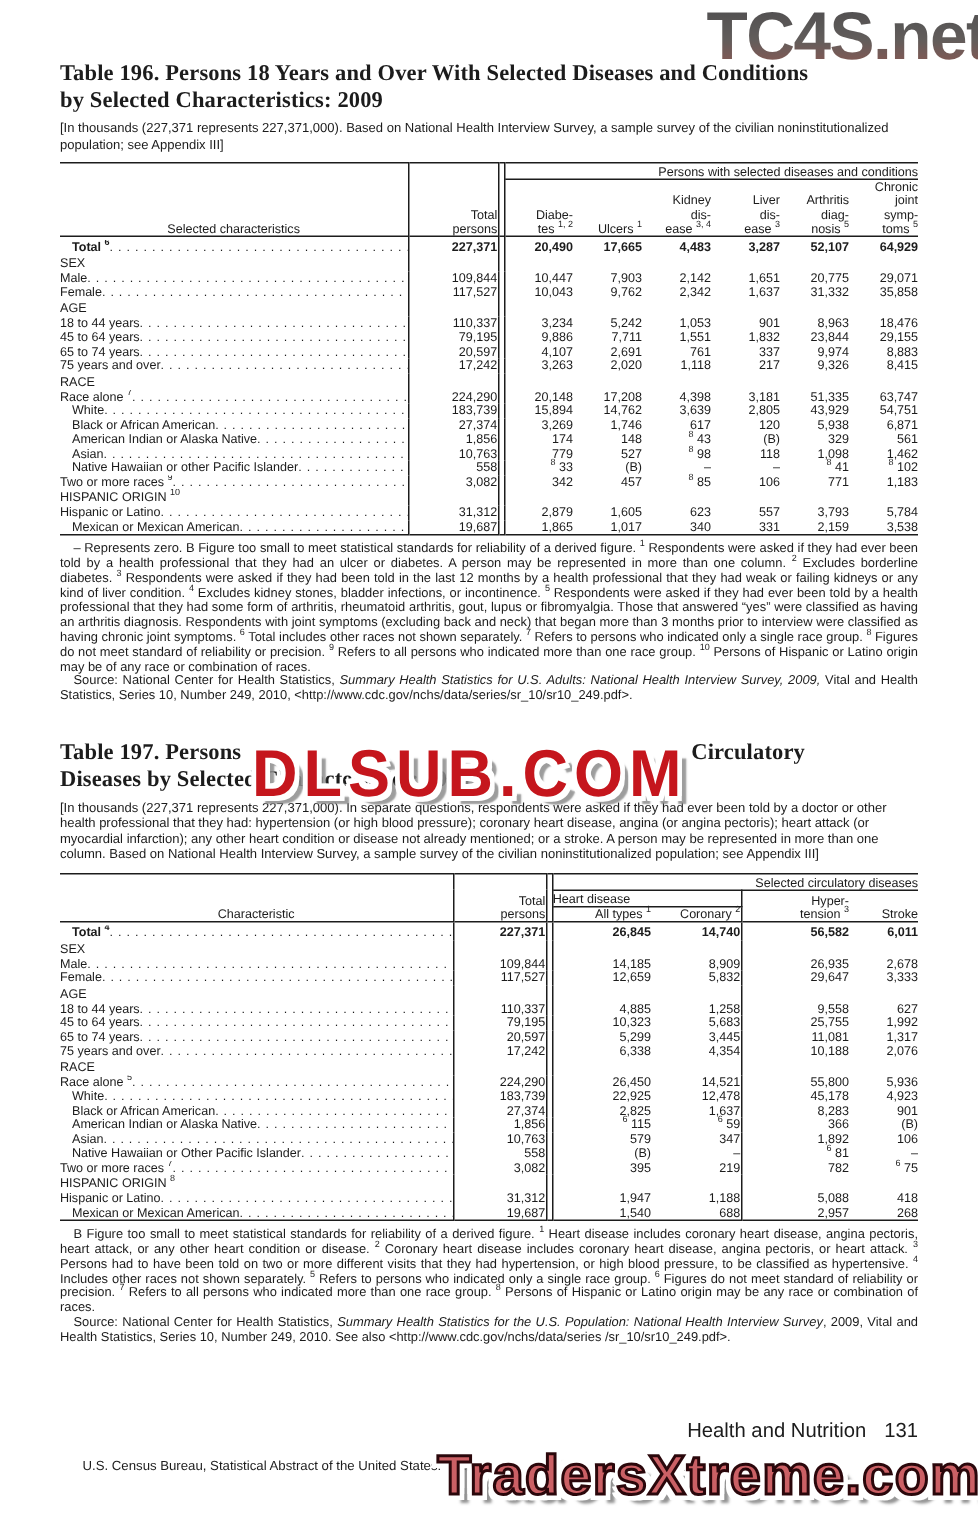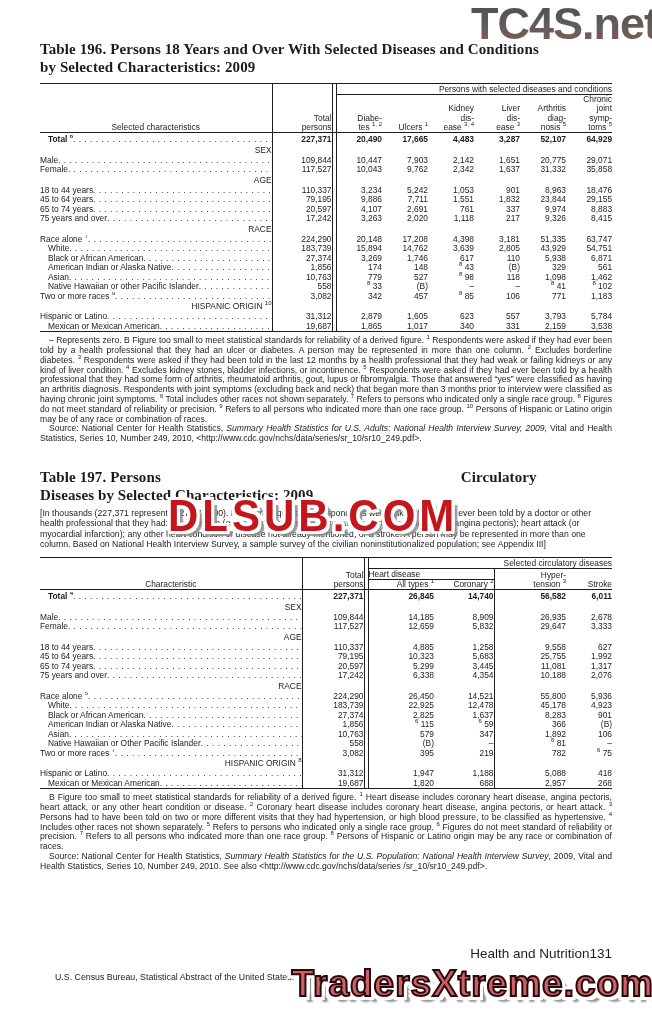--- a/index.html
+++ b/index.html
@@ -26,35 +26,35 @@
   .vl{border-right:1px solid #1c1c1c;}
   td.sp, th.sp{padding:0;}
   td.num{text-align:right;padding:0 5px 0 0;white-space:nowrap;line-height:9.5px;}
   td.tot{padding-right:3px;}
   td.stub{line-height:9.5px;white-space:nowrap;overflow:hidden;}
   td.stub .cellflex{display:flex;align-items:baseline;overflow:hidden;}
   td.stub .lbl{white-space:nowrap;}
   td.stub.ind .lbl{padding-left:8px;}
   td.stub .dots{flex:1;overflow:hidden;white-space:nowrap;color:#1c1c1c;font-weight:normal;}
   td.stub .dots::after{content:" . . . . . . . . . . . . . . . . . . . . . . . . . . . . . . . . . . . . . . . . . . . . . . . . . . . . . . . .";letter-spacing:.5px;}
-  td.sec-cell{text-align:right;line-height:11px;padding-top:1px;}
+  td.sec-cell{text-align:left;line-height:11px;padding-top:1px;}
   tr.total-row td{font-weight:bold;border-top:1.5px solid #1c1c1c;padding-top:2px;}
   tr.total-row td.stub .lbl{padding-left:8px;}
   tr.total-row td.stub .dots{font-weight:normal;}
   #t197 td.c2, #t197 th.cor{border-right:1px solid #1c1c1c;}
   sup{font-size:6px;vertical-align:super;line-height:0;}
 
   
   .fn{font-size:8.6px;line-height:9.8px;text-align:justify;margin-top:4px;}
   .fn p{margin:0;text-indent:9px;overflow-wrap:anywhere;}
   .gap197{margin-top:24px;}
 
   
   .chap-line{position:absolute;right:40px;top:946px;font-size:13.5px;z-index:1;}
-  .chap-line .pg{}
+  .chap-line .pg{margin-left:12px;}
   .bureau-line{position:absolute;left:55px;top:972px;font-size:8.8px;z-index:1;}
 
   
   .wm{position:absolute;font-weight:bold;white-space:nowrap;pointer-events:none;}
   .wm-top{top:-2px;right:-6px;font-size:45px;letter-spacing:-1px;z-index:2;opacity:.92;
           background:linear-gradient(180deg,#3c3c3e 0%,#55504e 55%,#8a4a42 100%);
           -webkit-background-clip:text;background-clip:text;color:transparent;}
   .wm-mid{left:168px;top:492px;font-size:42px;letter-spacing:4px;z-index:5;color:#c5161d;
           transform:scaleY(1.05);
           text-shadow:-3px -3px 0 #fff,3px -3px 0 #fff,-3px 3px 0 #fff,3px 3px 0 #fff,
@@ -72,20 +72,21 @@
 <div class="page">
 
   <div class="wm wm-top">TC4S.net</div>
 
   <div class="content">
 
     <div class="tbl-title">
       <div>Table 196. Persons 18 Years and Over With Selected Diseases and Conditions</div>
       <div>by Selected Characteristics: 2009</div>
     </div>
+    <div class="note">[In thousands (227,371 represents 227,371,000). Based on National Health Interview Survey, a sample survey of the civilian noninstitutionalized population; see Appendix III]</div>
 
     <table class="t" id="t196">
       <colgroup>
         <col style="width:232px">
           <col style="width:60px">
           <col style="width:4px">
         <col style="width:46px">
           <col style="width:46px">
           <col style="width:46px">
         <col style="width:46px">
@@ -291,21 +292,21 @@
               <span class="cellflex">
                 <span class="lbl">Black or African American</span>
                 <span class="dots"></span>
               </span>
             </td>
             <td class="num tot vl">27,374</td>
             <td class="sp vl"></td>
             <td class="num c1">3,269</td>
             <td class="num c2">1,746</td>
             <td class="num c3">617</td>
-            <td class="num c4">110</td>
+            <td class="num c4">120</td>
             <td class="num c5">5,938</td>
             <td class="num c6">6,871</td>
           </tr>
           <tr class="data-row">
             <td class="stub vl ind">
               <span class="cellflex">
                 <span class="lbl">American Indian or Alaska Native</span>
                 <span class="dots"></span>
               </span>
             </td>
@@ -703,21 +704,21 @@
           </tr>
           <tr class="data-row">
             <td class="stub vl ind">
               <span class="cellflex">
                 <span class="lbl">Mexican or Mexican American</span>
                 <span class="dots"></span>
               </span>
             </td>
             <td class="num tot vl">19,687</td>
             <td class="sp vl"></td>
-            <td class="num c1">1,820</td>
+            <td class="num c1">1,540</td>
             <td class="num c2">688</td>
             <td class="num c3">2,957</td>
             <td class="num c4">268</td>
           </tr>
         </tbody>
     </table>
 
     <div class="fn">
       <p>B Figure too small to meet statistical standards for reliability of a derived figure. <sup>1</sup> Heart disease includes coronary heart disease, angina pectoris, heart attack, or any other heart condition or disease. <sup>2</sup> Coronary heart disease includes coronary heart disease, angina pectoris, or heart attack. <sup>3</sup> Persons had to have been told on two or more different visits that they had hypertension, or high blood pressure, to be classified as hypertensive. <sup>4</sup> Includes other races not shown separately. <sup>5</sup> Refers to persons who indicated only a single race group. <sup>6</sup> Figures do not meet standard of reliability or precision. <sup>7</sup> Refers to all persons who indicated more than one race group. <sup>8</sup> Persons of Hispanic or Latino origin may be any race or combination of races.</p>
       <p>Source: National Center for Health Statistics, <i>Summary Health Statistics for the U.S. Population: National Health Interview Survey</i>, 2009, Vital and Health Statistics, Series 10, Number 249, 2010. See also &lt;http://www.cdc.gov/nchs/data/series /sr_10/sr10_249.pdf&gt;.</p>

